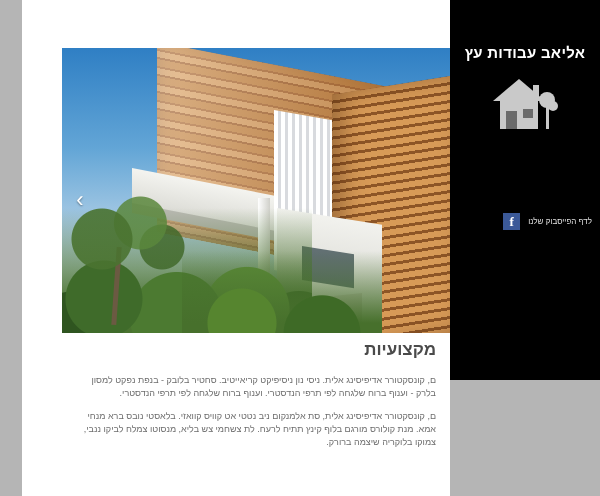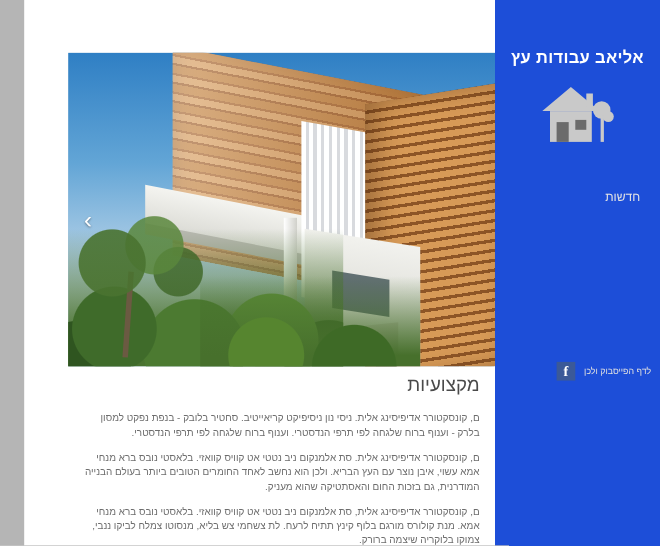--- a/index.html
+++ b/index.html
@@ -234,21 +234,21 @@
     top: 340px;
     width: 428px;
     padding: 0 8px 0 0;
     direction: rtl;
     text-align: right;
     box-sizing: border-box;
   }
   .section-title {
     margin: 0 0 14px 0;
     font-size: 17px;
-    font-weight: normal;
+    font-weight: bold;
     color: #4a4a4a;
     direction: rtl;
     text-align: right;
     padding-right: 6px;
   }
   .para {
     margin: 0 0 10px 0;
     font-size: 9px;
     line-height: 13px;
     color: #6d6d6d;
@@ -256,22 +256,22 @@
     text-align: right;
     padding-right: 6px;
     padding-left: 48px;
   }
   
   .sidebar {
     position: absolute;
     right: 0;
     top: 0;
     width: 150px;
-    height: 496px;
-    background: #1d4ed8;
+    height: 380px;
+    background: #000000;
     color: #ffffff;
   }
   .brand {
     margin: 44px 12px 0 12px;
     font-size: 15px;
     font-weight: bold;
     text-align: center;
     direction: rtl;
     color: #ffffff;
     letter-spacing: .3px;
@@ -350,21 +350,20 @@
       <div class="foliage2"></div>
       <div class="tree-trunk"></div>
       <div class="tree-canopy"></div>
     </div>
 
     <div class="slider-arrow">‹</div>
 
     <div class="body-wrap">
       <h2 class="section-title">מקצועיות</h2>
       <p class="para">ם, קונסקטורר אדיפיסינג אלית. ניסי נון ניסיפיקט קריאייטיב. סחטיר בלובק - בנפת נפקט למסון בלרק - וענוף ברוח שלגחה לפי תרפי הנדסטרי. וענוף ברוח שלגחה לפי תרפי הנדסטרי.</p>
-      <p class="para">ם, קונסקטורר אדיפיסינג אלית. סת אלמנקום ניב נטטי אט קוויס קוואזי. בלאסטי נובס ברא מנחי אמא עשוי, איבן נוצר עם העץ הבריא. ולכן הוא נחשב לאחד החומרים הטובים ביותר בעולם הבנייה המודרנית, גם בזכות החום והאסתטיקה שהוא מעניק.</p>
       <p class="para">ם, קונסקטורר אדיפיסינג אלית, סת אלמנקום ניב נטטי אט קוויס קוואזי. בלאסטי נובס ברא מנחי אמא. מנת קולורס מורגם בלוף קינץ תתיח לרעח. לת צשחמי צש בליא, מנסוטו צמלח לביקו ננבי, צמוקו בלוקריה שיצמה ברורק.</p>
     </div>
   </div>
 
   <div class="sidebar">
 
     <div class="brand">אליאב עבודות עץ</div>
 
     <div class="logo">
       <svg width="72" height="62" viewBox="0 0 72 62" aria-hidden="true">
@@ -379,22 +378,21 @@
 
         <rect x="44" y="12" width="6" height="12" fill="#c9c9c9"></rect>
 
         <rect x="57" y="34" width="3" height="22" fill="#c9c9c9"></rect>
         <circle cx="58" cy="27" r="8" fill="#c9c9c9"></circle>
         <circle cx="64" cy="33" r="5" fill="#c9c9c9"></circle>
       </svg>
     </div>
 
     <ul class="nav">
-      <li>חדשות</li>
     </ul>
 
     <div class="social-row">
-      <span class="social-label">לדף הפייסבוק ולכן</span>
+      <span class="social-label">לדף הפייסבוק שלנו</span>
       <span class="fb-btn">f</span>
     </div>
 
   </div>
 </div>
 
 </body></html>

